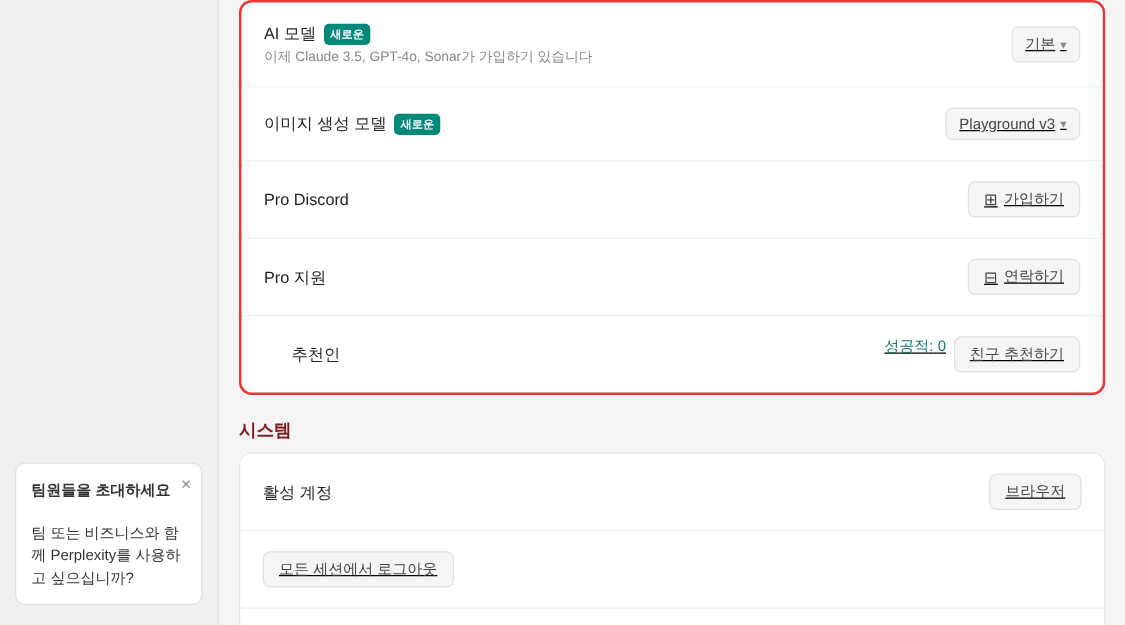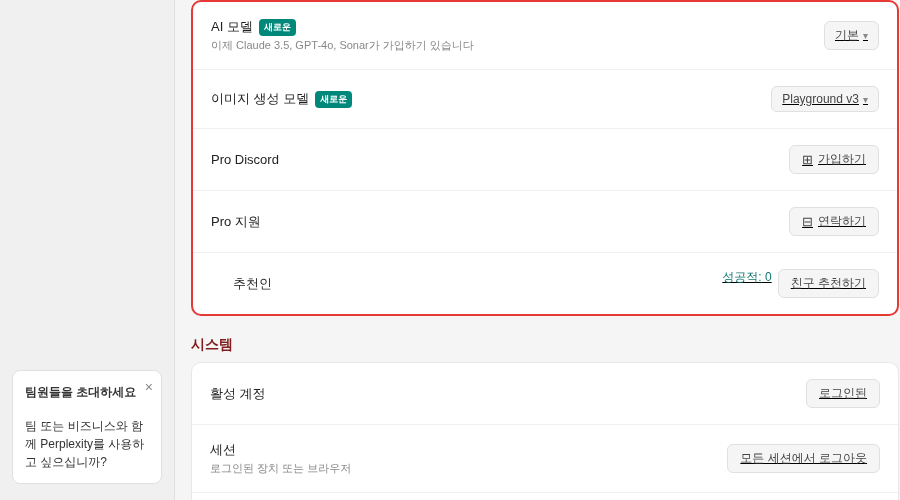--- a/index.html
+++ b/index.html
@@ -50,21 +50,21 @@
     
     .main {
       flex: 1;
       overflow-y: auto;
       background: #f5f5f5;
       padding: 0;
     }
 
     
     .section {
-      margin: 0 1px 20px 16px;
+      margin: 0 16px 20px 16px;
     }
 
     .section-title {
       font-size: 14px;
       font-weight: 700;
       color: #7f1d1d;
       margin: 20px 0 8px 0;
     }
 
     .settings-card {
@@ -262,30 +262,26 @@
   <div class="section">
     <div class="section-title">시스템</div>
     <div class="settings-card">
 
       <div class="settings-row">
         <div class="row-left">
           <div class="row-label">활성 계정</div>
         </div>
         <div class="row-right">
           <button class="action-btn">
-            <span>로그인된</span>
-          </button>
-        </div>
-      </div>
-
-      <div class="settings-row">
-        <div class="row-left">
-          <div class="row-label">세션</div>
-          <div class="row-sublabel">로그인된 장치 또는 브라우저</div>
-        </div>
+            <span>브라우저</span>
+          </button>
+        </div>
+      </div>
+
+      <div class="settings-row">
         <div class="row-right">
           <button class="action-btn">
             <span>모든 세션에서 로그아웃</span>
           </button>
         </div>
       </div>
 
       <div class="settings-row">
         
         

